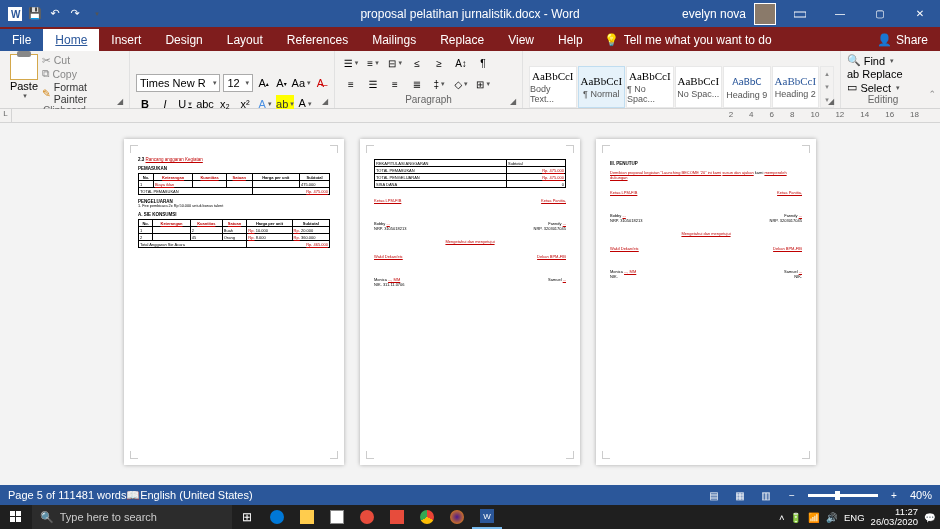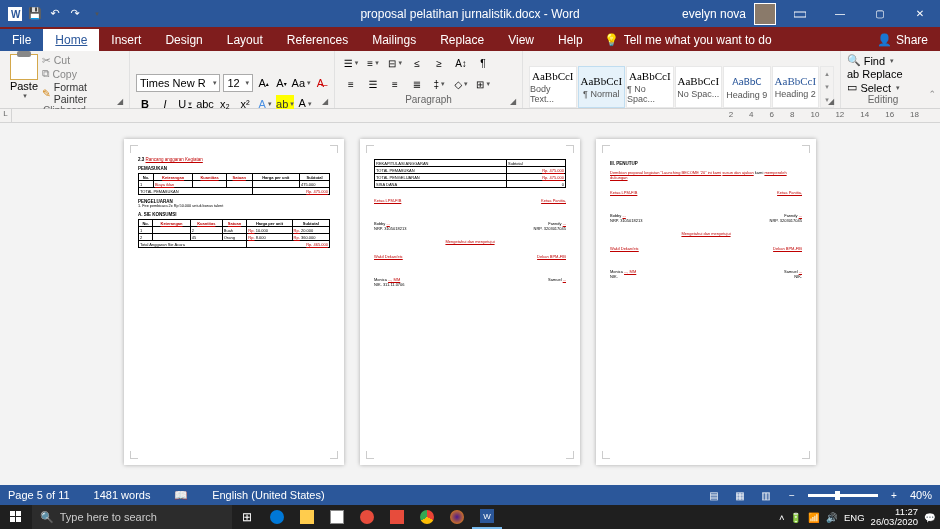--- a/index.html
+++ b/index.html
@@ -79,21 +79,21 @@
   .redtxt { color:#c00000; text-decoration:underline; }
   table.doc-tbl { border-collapse:collapse; width:100%; font-size:4px; margin-top:2px; }
   table.doc-tbl td, table.doc-tbl th { border:0.5px solid #000; padding:0.5px 1px; }
   .section-h { font-weight:bold; margin-top:4px; font-size:4.5px; }
   .sig-block { display:flex; justify-content:space-between; margin-top:10px; }
   .sig-col { width:46%; font-size:4px; }
   .sig-center { text-align:center; margin-top:8px; font-size:4px; }
   
   
   .statusbar { height:20px; background:#2b579a; color:#fff; display:flex; align-items:center; font-size:11px; }
-  .sb-left { display:flex; gap:24px; padding-left:8px; align-items:center; }
+  .sb-left { display:flex; gap:0; padding-left:8px; align-items:center; }
   .sb-right { margin-left:auto; display:flex; align-items:center; gap:6px; padding-right:8px; }
   .view-btn { width:20px; height:16px; display:flex; align-items:center; justify-content:center; font-size:10px; }
   .zoom-slider { width:70px; height:3px; background:#fff; position:relative; }
   .zoom-slider::after { content:""; position:absolute; left:38%; top:-3px; width:5px; height:9px; background:#fff; }
 
   
   .taskbar { height:24px; background:#1f1f1f; color:#fff; display:flex; align-items:center; font-size:11px; }
   .tb-start { width:32px; height:24px; display:flex; align-items:center; justify-content:center; }
   .tb-search { flex:0 0 200px; height:24px; background:#2c2c2c; display:flex; align-items:center; padding:0 8px; color:#ccc; gap:6px; }
   .tb-icon { width:30px; height:24px; display:flex; align-items:center; justify-content:center; font-size:12px; }

